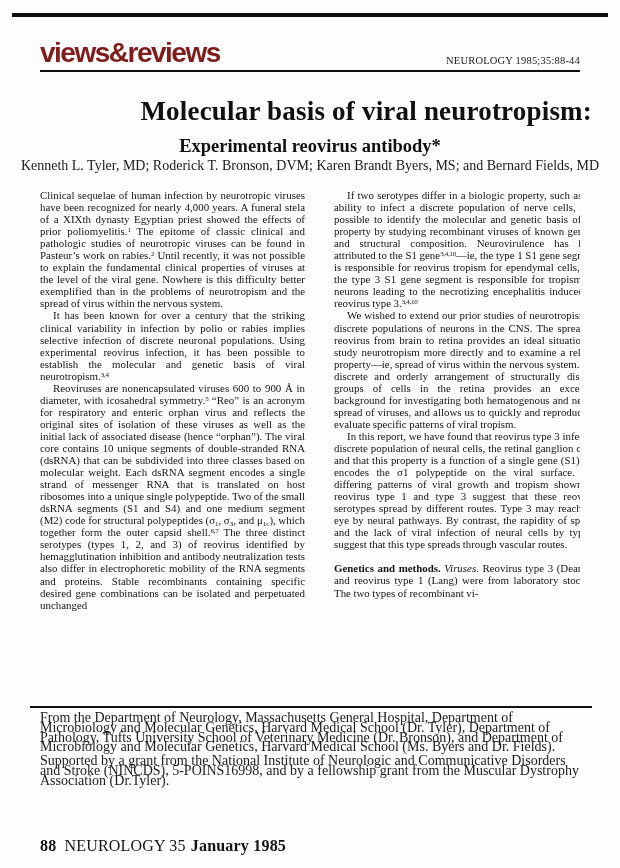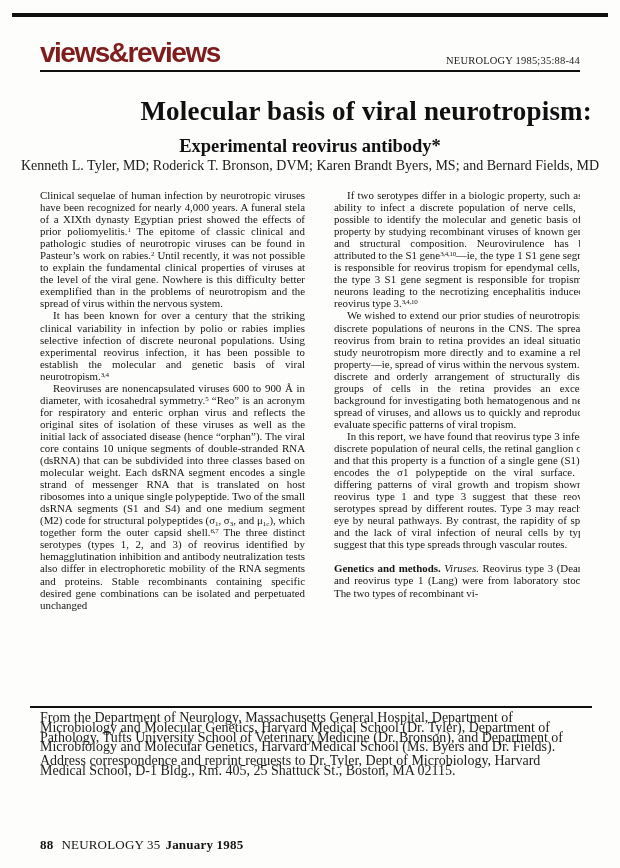--- a/index.html
+++ b/index.html
@@ -75,21 +75,21 @@
   }
   .footnotes { position:absolute; top:713px; left:40px; width:540px; }
   .footnotes p {
     margin:0 0 4px 0;
     font-size:14px; line-height:9.8px;
     text-align:left; color:#1c1c1c;
   }
 
   .page-footer {
     position:absolute; top:837px; left:40px; right:40px;
-    font-size:13px; color:#141414; letter-spacing:0.2px;
+    font-size:16px; color:#141414; letter-spacing:0.2px;
   }
   .page-footer .pg { font-weight:700; margin-right:8px; }
   .page-footer .jn { font-weight:400; margin-right:5px; }
   .page-footer .dt { font-weight:700; }
 </style>
 </head>
 <body>
 
 <div class="page">
 
@@ -119,20 +119,20 @@
       <p class="indent">We wished to extend our prior studies of neurotropism to discrete populations of neurons in the CNS. The spread of reovirus from brain to retina provides an ideal situation to study neurotropism more directly and to examine a related property—ie, spread of virus within the nervous system. The discrete and orderly arrangement of structurally distinct groups of cells in the retina provides an excellent background for investigating both hematogenous and neural spread of viruses, and allows us to quickly and reproducibly evaluate specific patterns of viral tropism.</p>
       <p class="indent">In this report, we have found that reovirus type 3 infects a discrete population of neural cells, the retinal ganglion cells, and that this property is a function of a single gene (S1) that encodes the σ1 polypeptide on the viral surface. The differing patterns of viral growth and tropism shown by reovirus type 1 and type 3 suggest that these reovirus serotypes spread by different routes. Type 3 may reach the eye by neural pathways. By contrast, the rapidity of spread and the lack of viral infection of neural cells by type 1 suggest that this type spreads through vascular routes.</p>
       <p class="methods"><b>Genetics and methods. </b><i>Viruses. </i><span>Reovirus type 3 (Dearing) and reovirus type 1 (Lang) were from laboratory stocks.<sup>11</sup> The two types of recombinant vi-</span></p>
     </div>
   </div>
 
   <div class="footnote-rule"></div>
 
   <div class="footnotes">
     <p>From the Department of Neurology, Massachusetts General Hospital, Department of Microbiology and Molecular Genetics, Harvard Medical School (Dr. Tyler), Department of Pathology, Tufts University School of Veterinary Medicine (Dr. Bronson), and Department of Microbiology and Molecular Genetics, Harvard Medical School (Ms. Byers and Dr. Fields).</p>
-    <p>Address correspondence and reprint requests to Dr. Tyler, Dept of Microbiology, Harvard Medical School, D-1 Bldg., Rm. 405, 25 Shattuck St., Boston, MA 02115.</p>
+    <p>Supported by a grant from the National Institute of Neurologic and Communicative Disorders and Stroke (NINCDS), 5-POINS16998, and by a fellowship grant from the Muscular Dystrophy Association (Dr.Tyler).</p>
   </div>
 
   <div class="page-footer">
     <span class="pg">88</span><span class="jn">NEUROLOGY 35</span><span class="dt">January 1985</span>
   </div>
 
 </div>
 
 </body></html>

